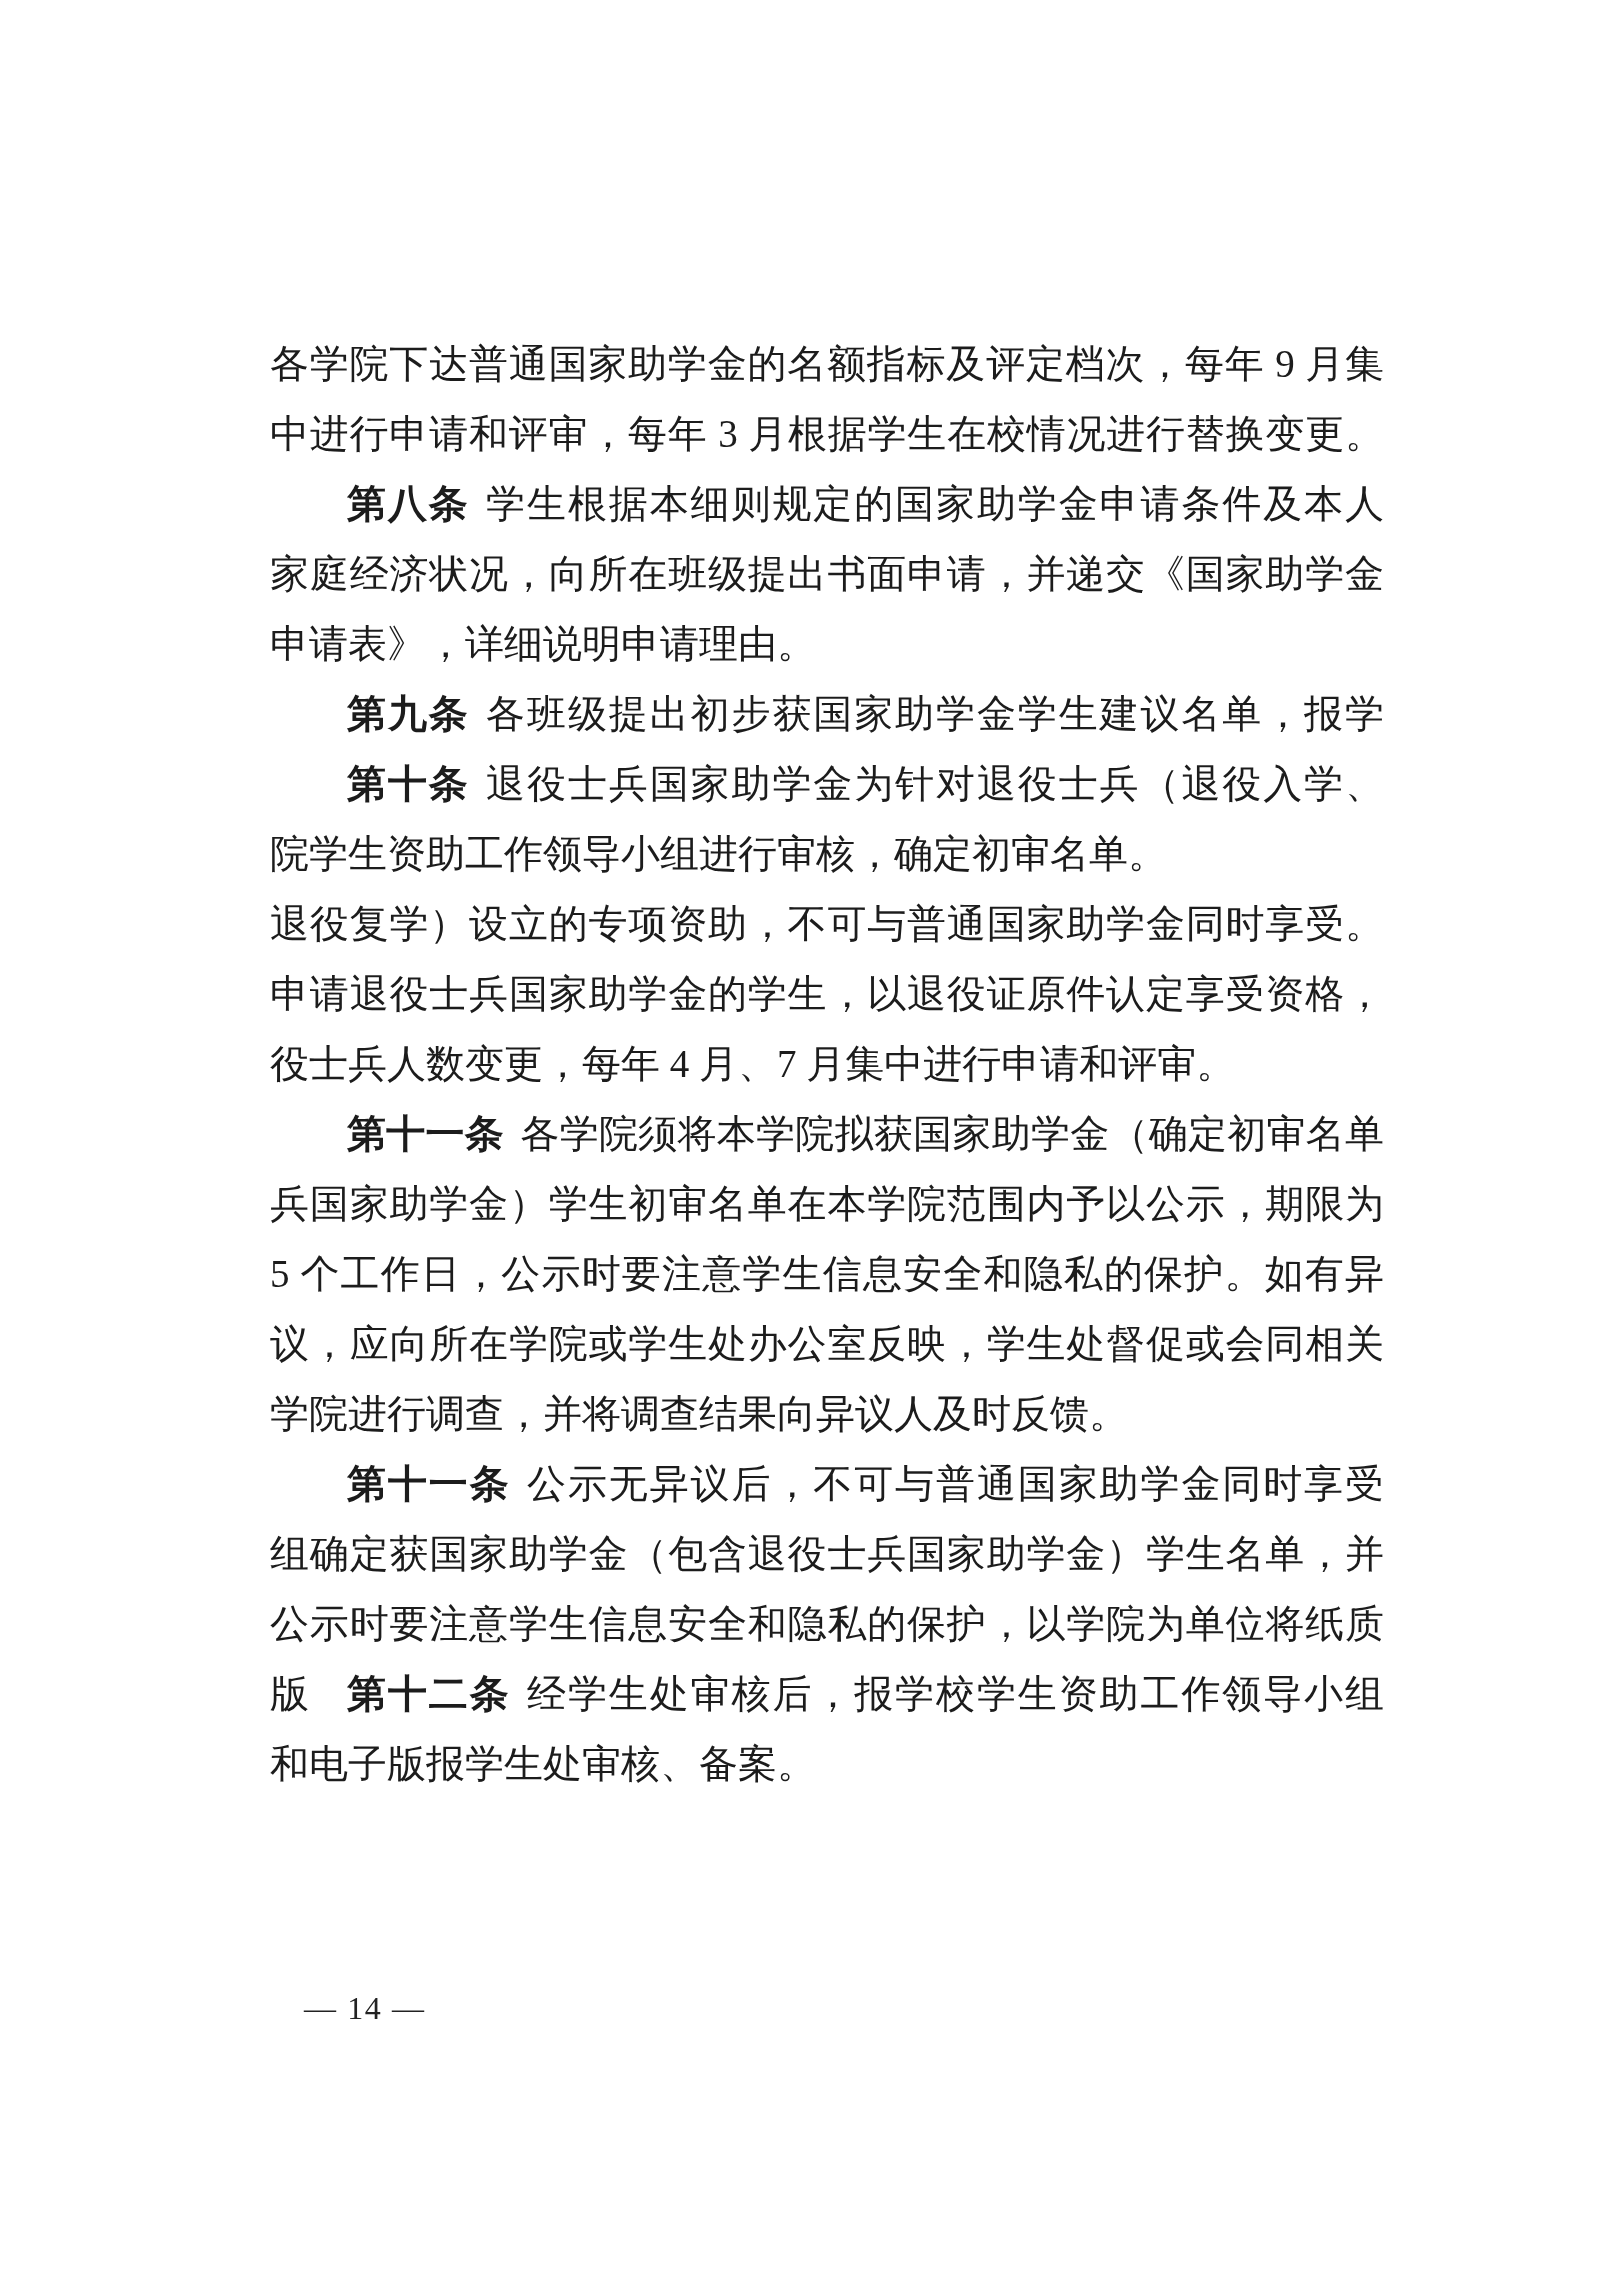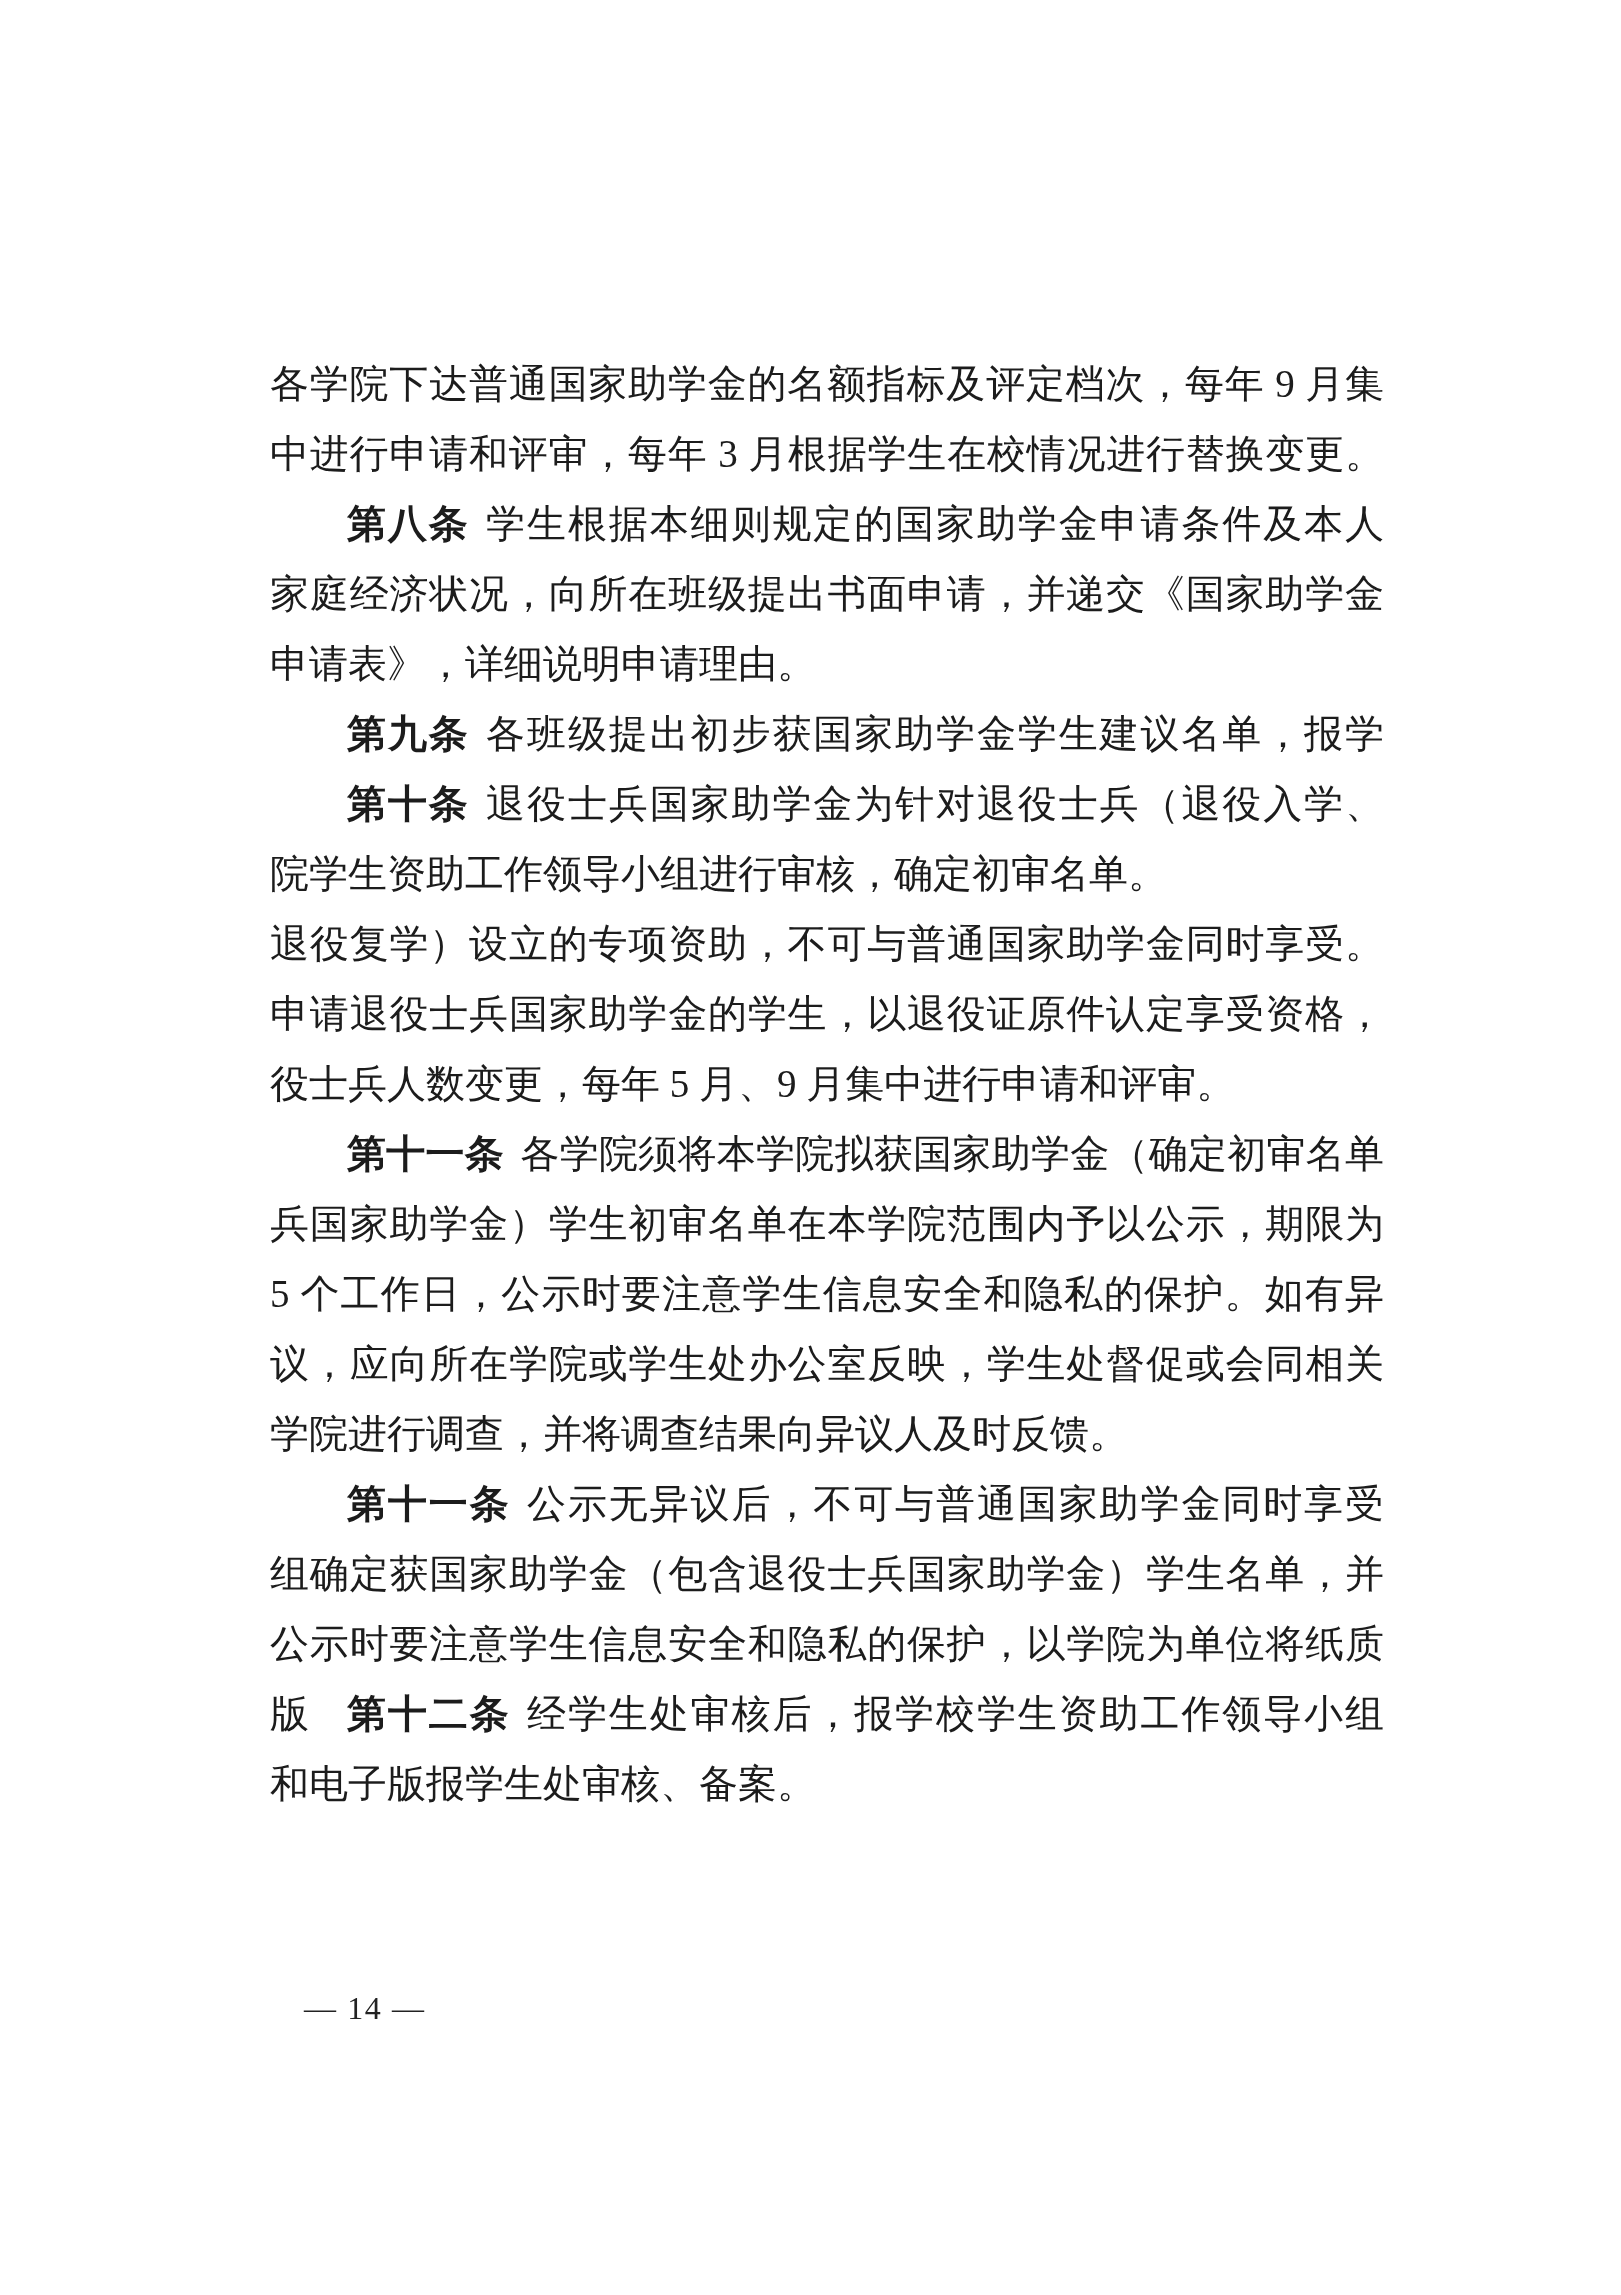--- a/index.html
+++ b/index.html
@@ -8,21 +8,21 @@
     width:1622px;
     height:2295px;
     background:#ffffff;
     font-family:"Liberation Serif", serif;
     color:#1c1c1c;
     overflow:hidden;
   }
   .doc{
     position:absolute;
     left:270px;
-    top:349px;
+    top:329px;
     width:1114px;
   }
   .line{
     font-size:39px;
     line-height:70px;
     height:70px;
     letter-spacing:0;
     white-space:normal;
     overflow:visible;
   }
@@ -62,21 +62,21 @@
     <div class="line j"><span>各学院下达普通国家助学金的名额指标及评定档次，每年 9 月集</span></div>
     <div class="line j"><span>中进行申请和评审，每年 3 月根据学生在校情况进行替换变更。</span></div>
     <div class="line j ind"><b class="term">第八条</b><span>学生根据本细则规定的国家助学金申请条件及本人</span></div>
     <div class="line j"><span>家庭经济状况，向所在班级提出书面申请，并递交《国家助学金</span></div>
     <div class="line"><span>申请表》，详细说明申请理由。</span></div>
     <div class="line j ind"><b class="term">第九条</b><span>各班级提出初步获国家助学金学生建议名单，报学</span></div>
     <div class="line j ind"><b class="term">第十条</b><span>退役士兵国家助学金为针对退役士兵（退役入学、</span></div>
     <div class="line"><span>院学生资助工作领导小组进行审核，确定初审名单。</span></div>
     <div class="line j"><span>退役复学）设立的专项资助，不可与普通国家助学金同时享受。</span></div>
     <div class="line j"><span>申请退役士兵国家助学金的学生，以退役证原件认定享受资格，</span></div>
-    <div class="line"><span>役士兵人数变更，每年 5 月、9 月集中进行申请和评审。</span></div>
+    <div class="line"><span>役士兵人数变更，每年 4 月、7 月集中进行申请和评审。</span></div>
     <div class="line j ind"><b class="term">第十一条</b><span>各学院须将本学院拟获国家助学金（确定初审名单</span></div>
     <div class="line j"><span>兵国家助学金）学生初审名单在本学院范围内予以公示，期限为</span></div>
     <div class="line j"><span>5 个工作日，公示时要注意学生信息安全和隐私的保护。如有异</span></div>
     <div class="line j"><span>议，应向所在学院或学生处办公室反映，学生处督促或会同相关</span></div>
     <div class="line"><span>学院进行调查，并将调查结果向异议人及时反馈。</span></div>
     <div class="line j ind"><b class="term">第十一条</b><span>公示无异议后，不可与普通国家助学金同时享受</span></div>
     <div class="line j"><span>组确定获国家助学金（包含退役士兵国家助学金）学生名单，并</span></div>
     <div class="line j"><span>公示时要注意学生信息安全和隐私的保护，以学院为单位将纸质版</span></div>
     <div class="line j ind"><b class="term">第十二条</b><span>经学生处审核后，报学校学生资助工作领导小组</span></div>
     <div class="line"><span>和电子版报学生处审核、备案。</span></div>

